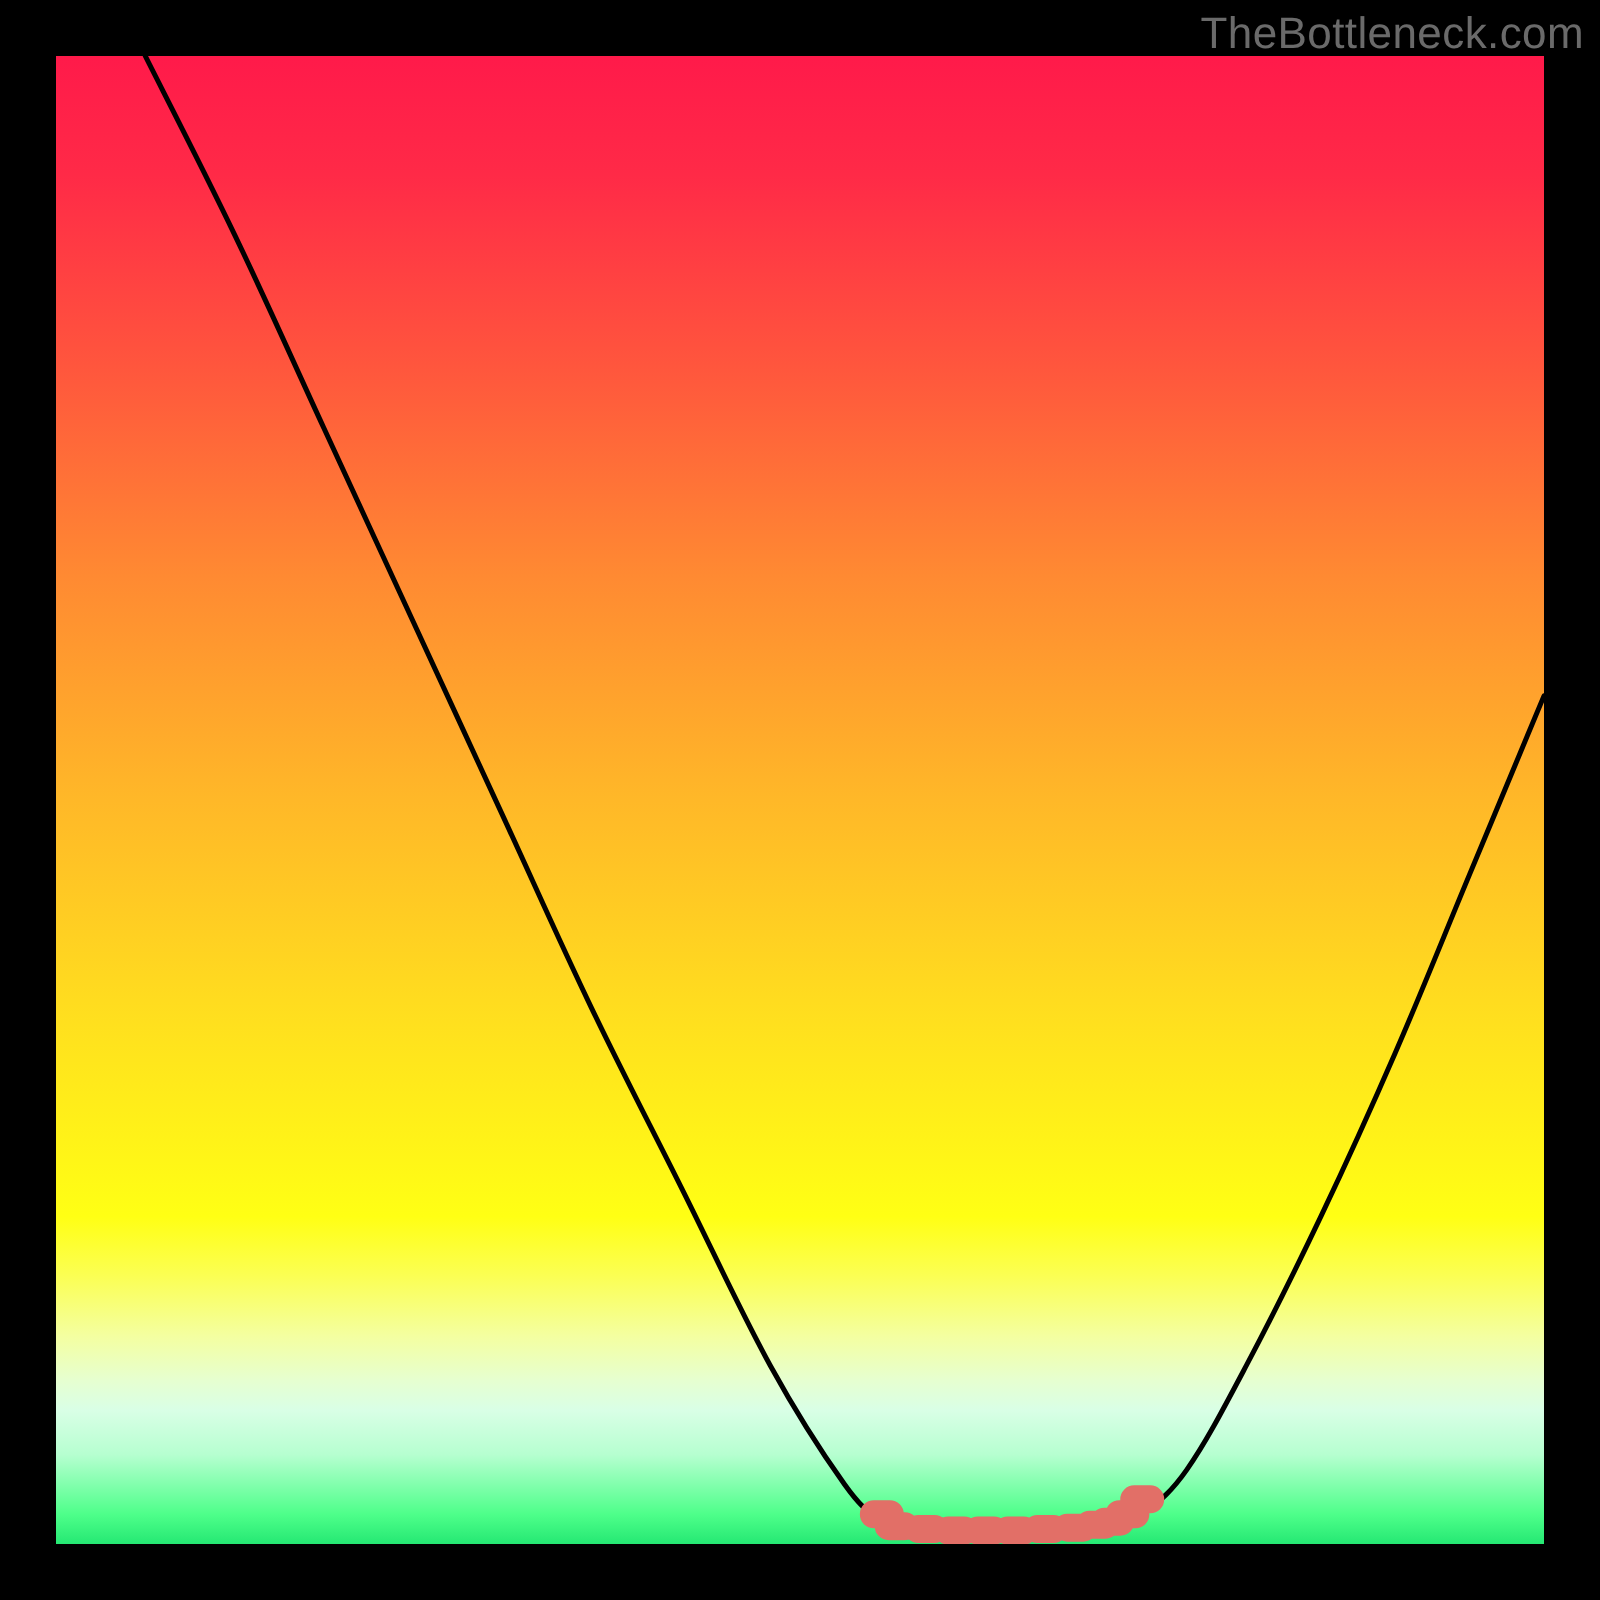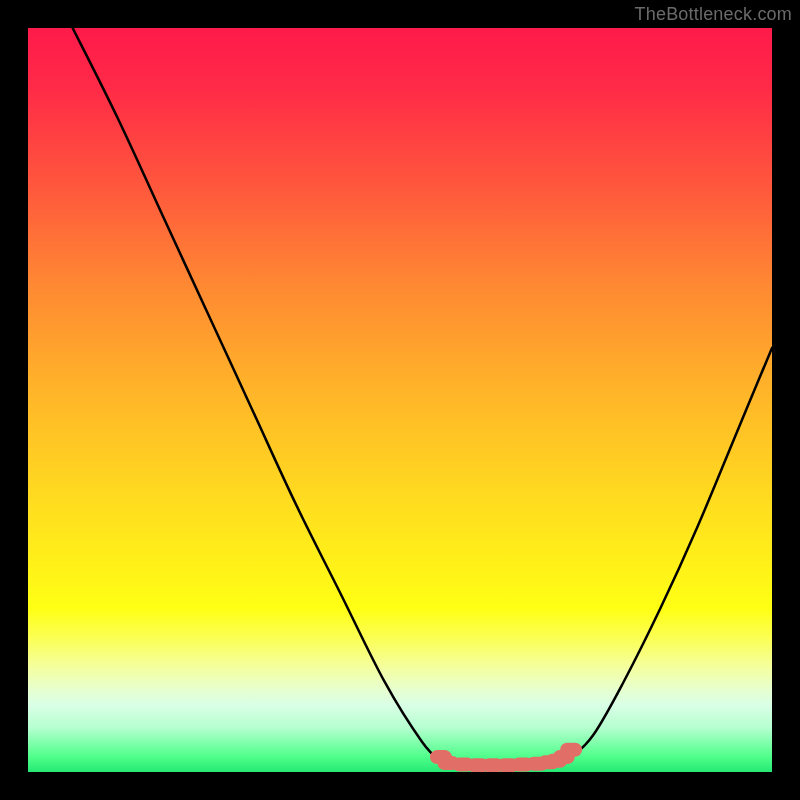--- a/index.html
+++ b/index.html
@@ -15,21 +15,21 @@
     position: relative;
     width: 800px;
     height: 800px;
     background: #000000;
   }
   .watermark {
     position: absolute;
     top: 4px;
     right: 8px;
     color: #6a6a6a;
-    font-size: 18px;
+    font-size: 22px;
     font-weight: 500;
     letter-spacing: 0.2px;
     z-index: 10;
   }
   .plot-area {
     position: absolute;
     left: 28px;
     top: 28px;
     width: 744px;
     height: 744px;

